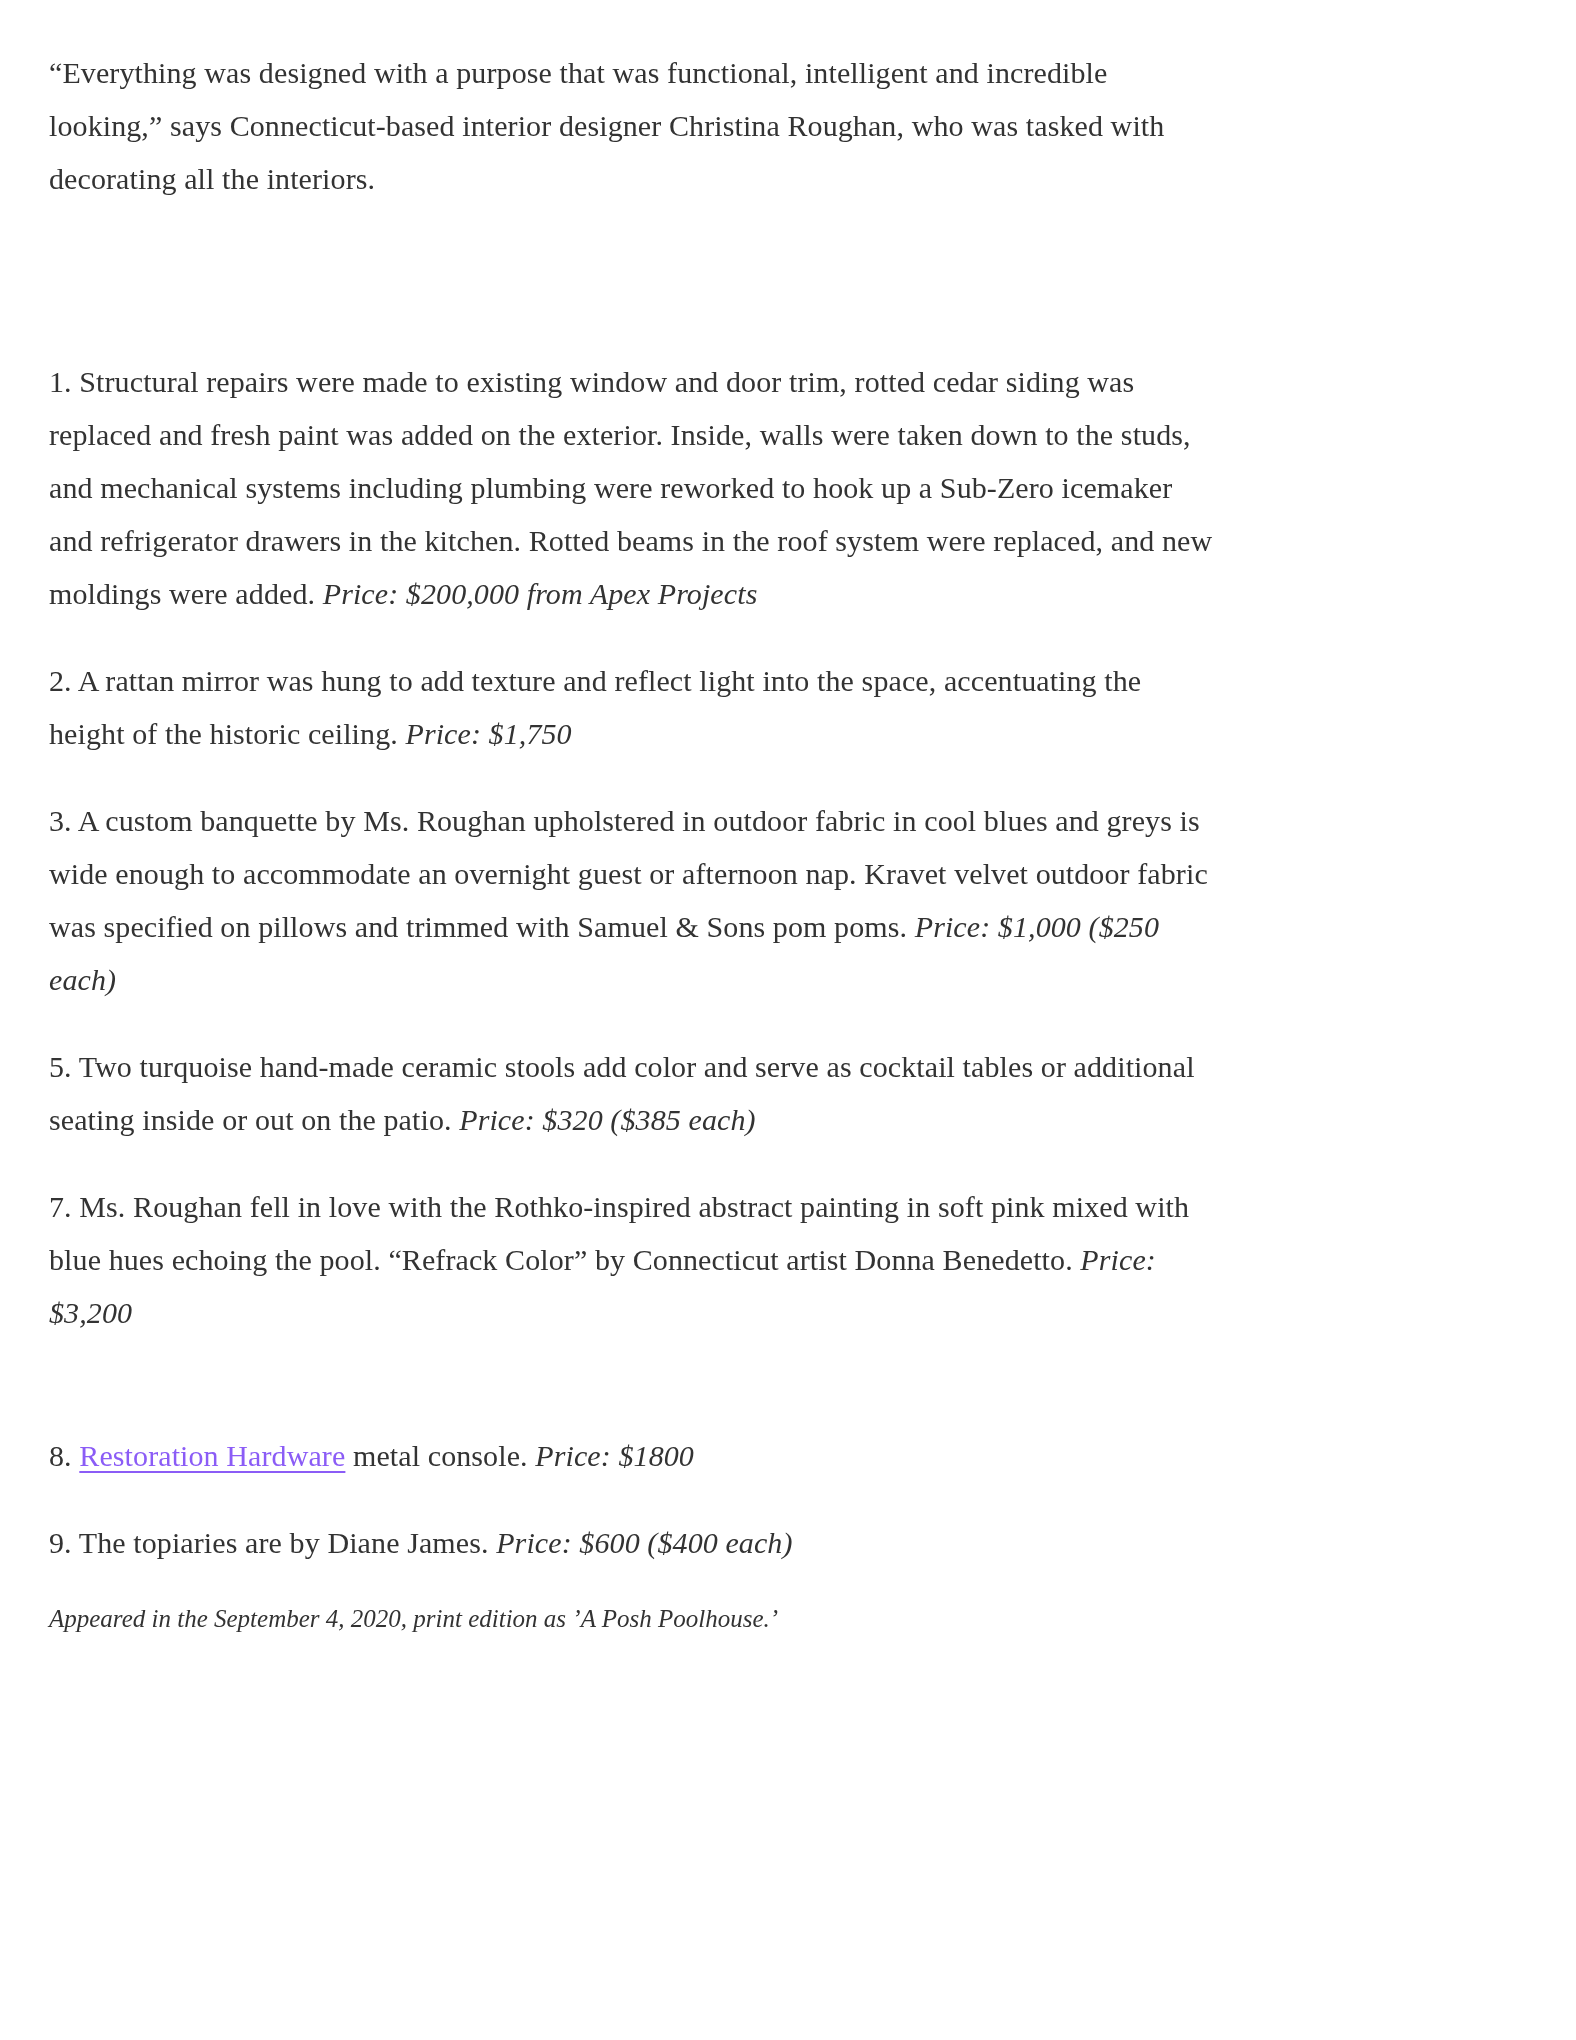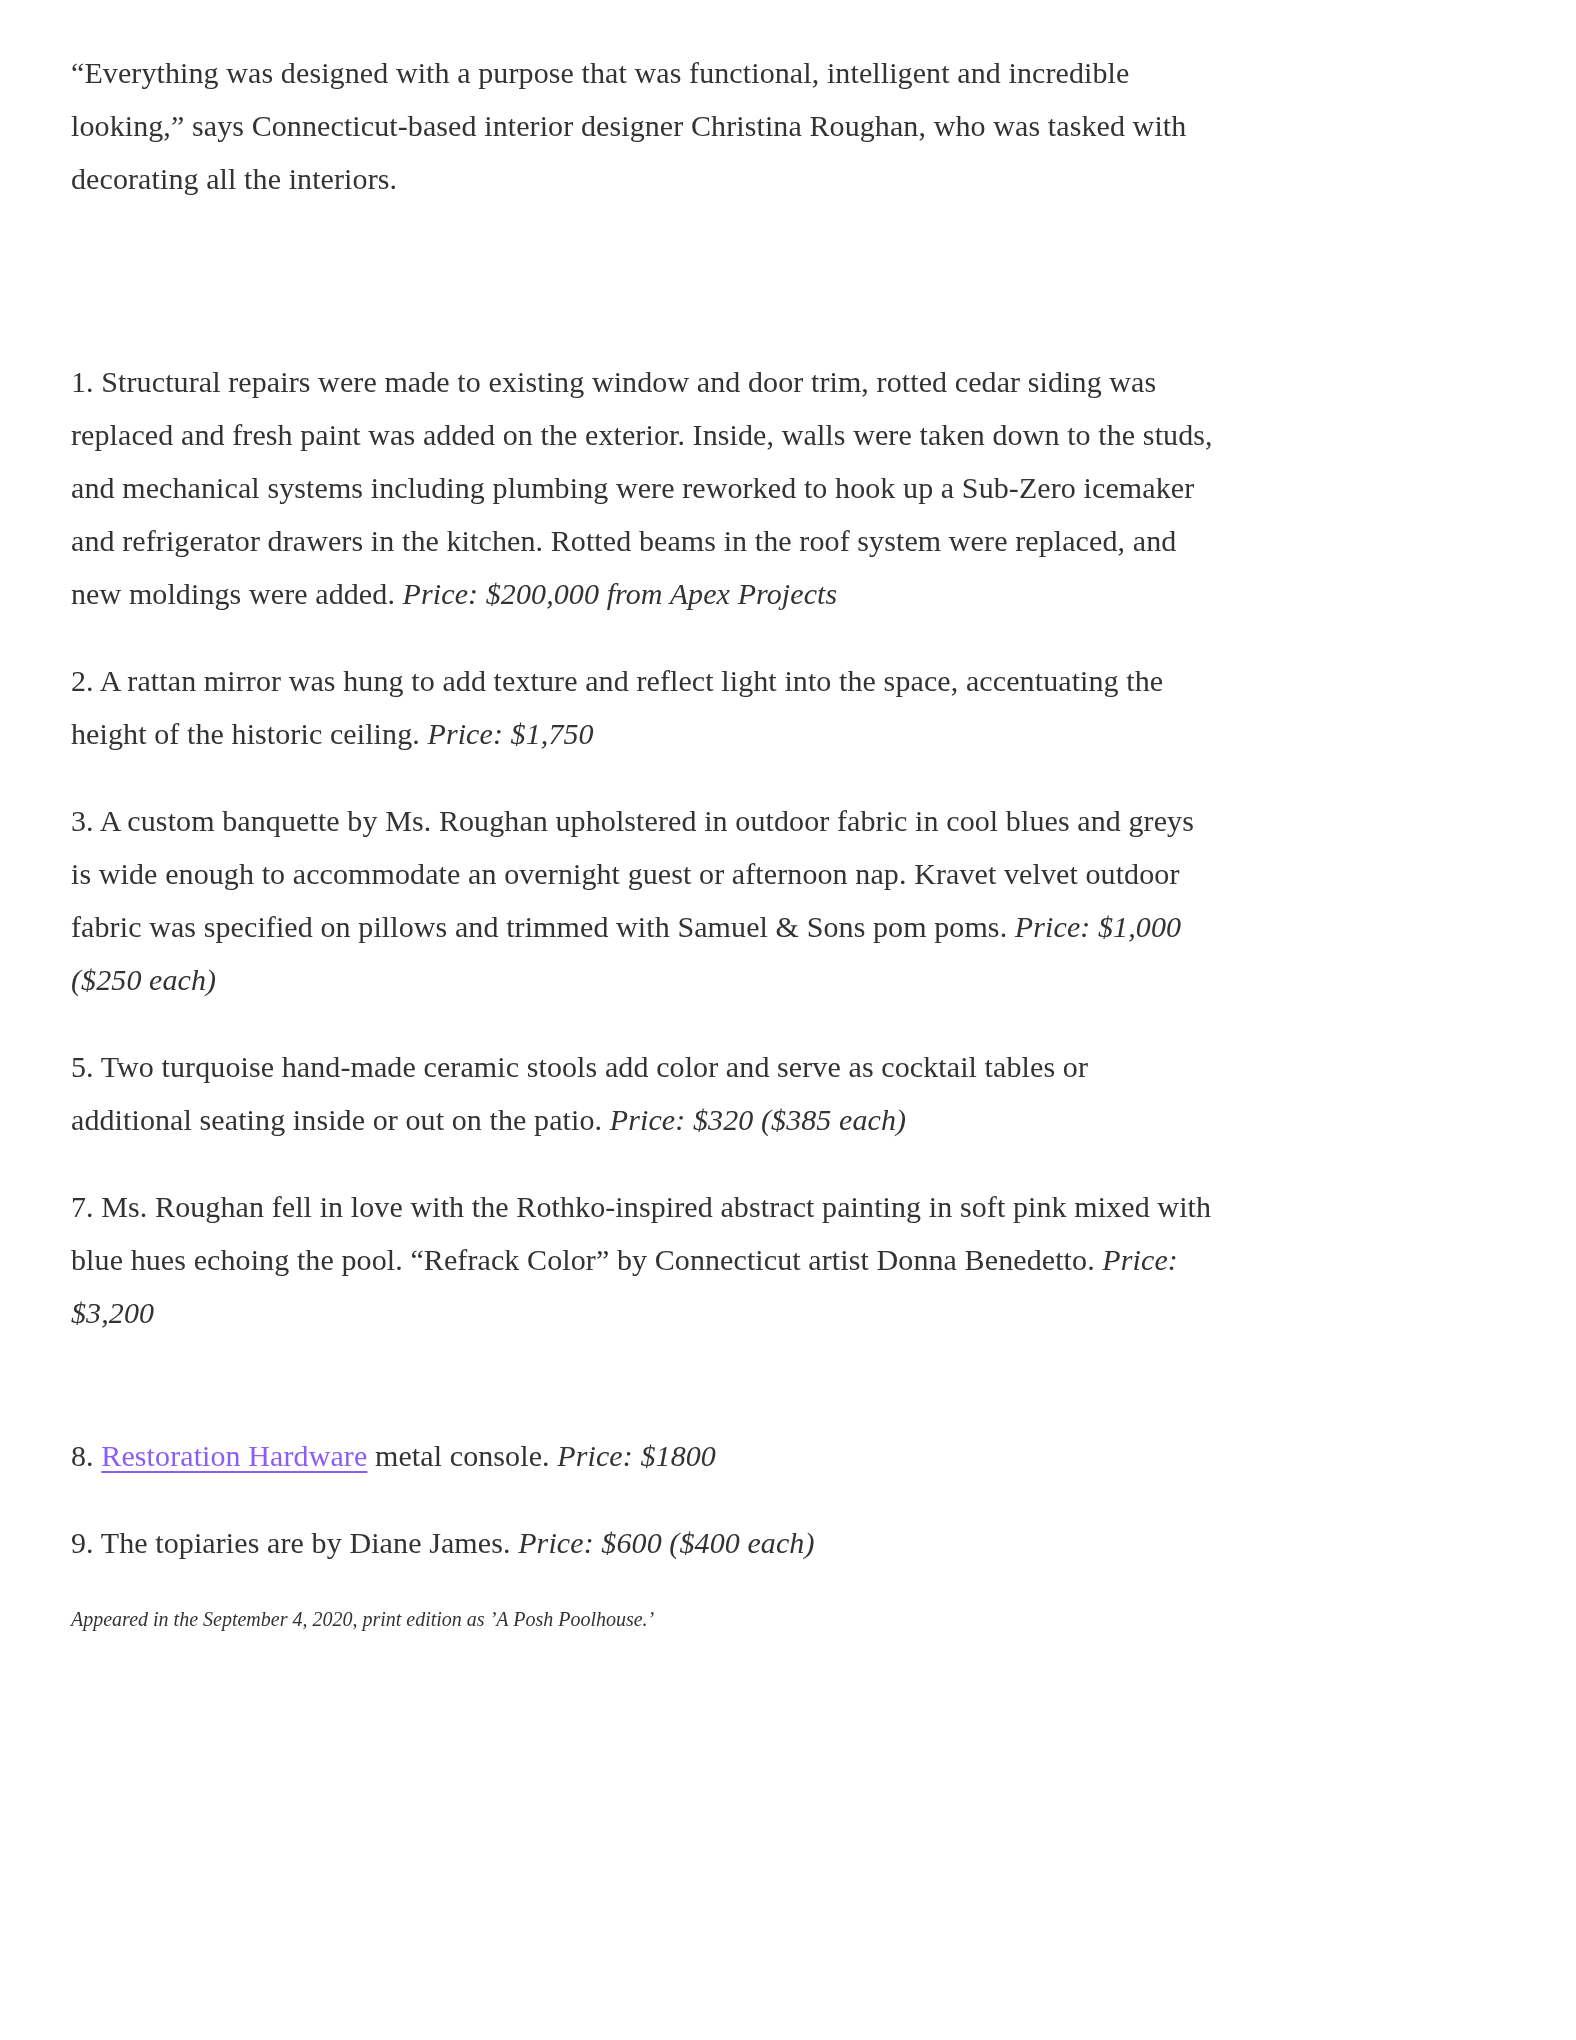--- a/index.html
+++ b/index.html
@@ -11,21 +11,21 @@
     position: relative;
     width: 1576px;
     height: 2040px;
     background: #ffffff;
     overflow: hidden;
     font-family: "Liberation Serif", "DejaVu Serif", serif;
     color: #333333;
   }
   .content {
     box-sizing: border-box;
-    padding: 46px 0 0 71px;
+    padding: 46px 0 0 49px;
     width: 1215px;
   }
   p.body-text {
     font-size: 30px;
     line-height: 53px;
     margin: 0 0 34px 0;
     letter-spacing: 0.1px;
   }
   em.price {
   }
@@ -33,21 +33,21 @@
   .gap-b { height: 56px; }
   a.article-link {
     color: #8b5cf6;
     text-decoration: underline;
     text-underline-offset: 5px;
     text-decoration-thickness: 2px;
     cursor: pointer;
   }
   p.print-note {
     font-style: italic;
-    font-size: 20px;
+    font-size: 25px;
     line-height: 32px;
     margin: 14px 0 0 0;
     color: #333333;
   }
 </style>
 </head>
 <body>
 
 <div class="page">
   <div class="content">

